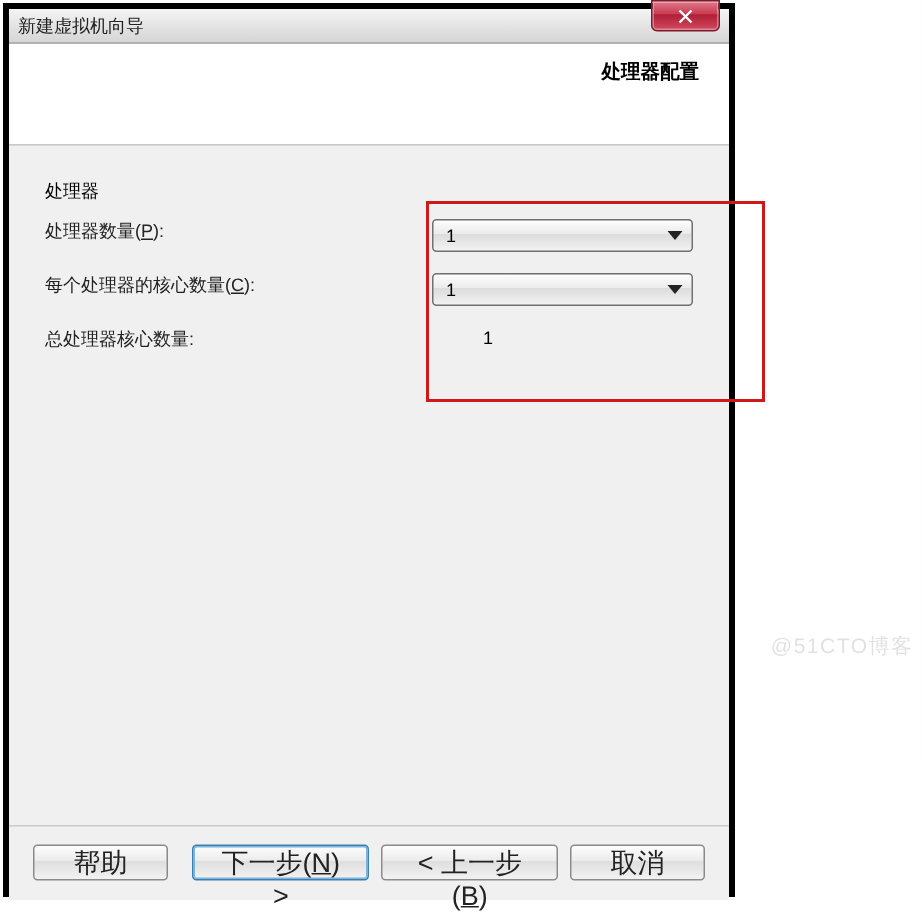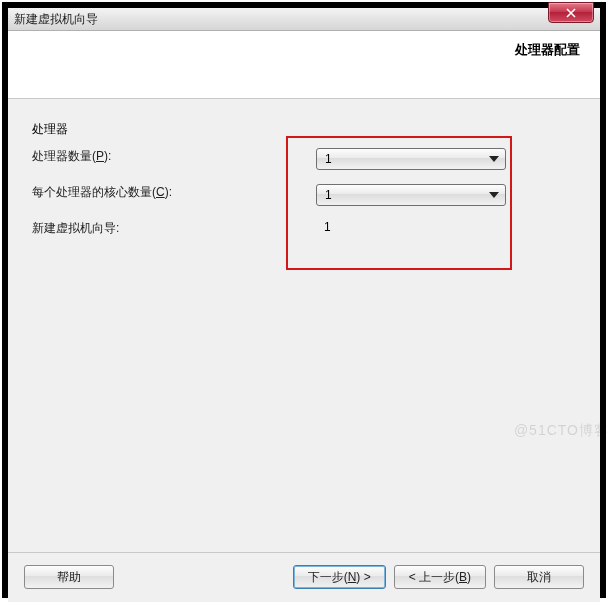--- a/index.html
+++ b/index.html
@@ -10,23 +10,23 @@
     font-family: "Microsoft YaHei", "Segoe UI", Tahoma, sans-serif;
     font-size: 12px;
     background: #fff;
     overflow: hidden;
   }
 
   .outer-frame {
     position: absolute;
     left: 2px;
     top: 2px;
-    width: 604px;
+    width: 488px;
     height: 596px;
-    border: 6px solid #000000;
+    border: 4px solid #000000;
     box-sizing: border-box;
     background: #737373;
   }
 
   
   .title-bar {
     height: 22px;
     background: linear-gradient(to bottom, #f4f4f4 0%, #e4e4e4 50%, #d6d6d6 100%);
     border-bottom: 1px solid #b0b0b0;
     position: relative;
@@ -153,21 +153,21 @@
   .btn {
     min-width: 90px;
     height: 24px;
     background: linear-gradient(to bottom, #fdfdfd 0%, #ebebeb 45%, #dedede 46%, #f2f2f2 100%);
     border: 1px solid #8a8a8a;
     border-radius: 3px;
     box-sizing: border-box;
     padding: 0 14px;
     line-height: 22px;
     text-align: center;
-    font-size: 12px;
+    font-size: 18px;
     color: #222;
     cursor: pointer;
   }
   .btn.default {
     border: 1px solid #3c7fb1;
     box-shadow: 0 0 0 1px #7bb3da inset;
   }
   .btn .mn { text-decoration: underline; }
 
   .watermark {
@@ -218,21 +218,21 @@
       <div class="form-label">
         <span>每个处理器的核心数量(</span><span class="mn">C</span><span>):</span>
       </div>
       <div class="combo">
         <span>1</span>
         <span class="arrow"></span>
       </div>
     </div>
 
     <div class="form-row">
-      <div class="form-label">新建虚拟机向导:</div>
+      <div class="form-label">总处理器核心数量:</div>
       <div class="static-value">1</div>
     </div>
 
   </div>
 
   <div class="button-bar">
     <div class="btn">
       <span>帮助</span>
     </div>
     <div class="spacer"></div>

